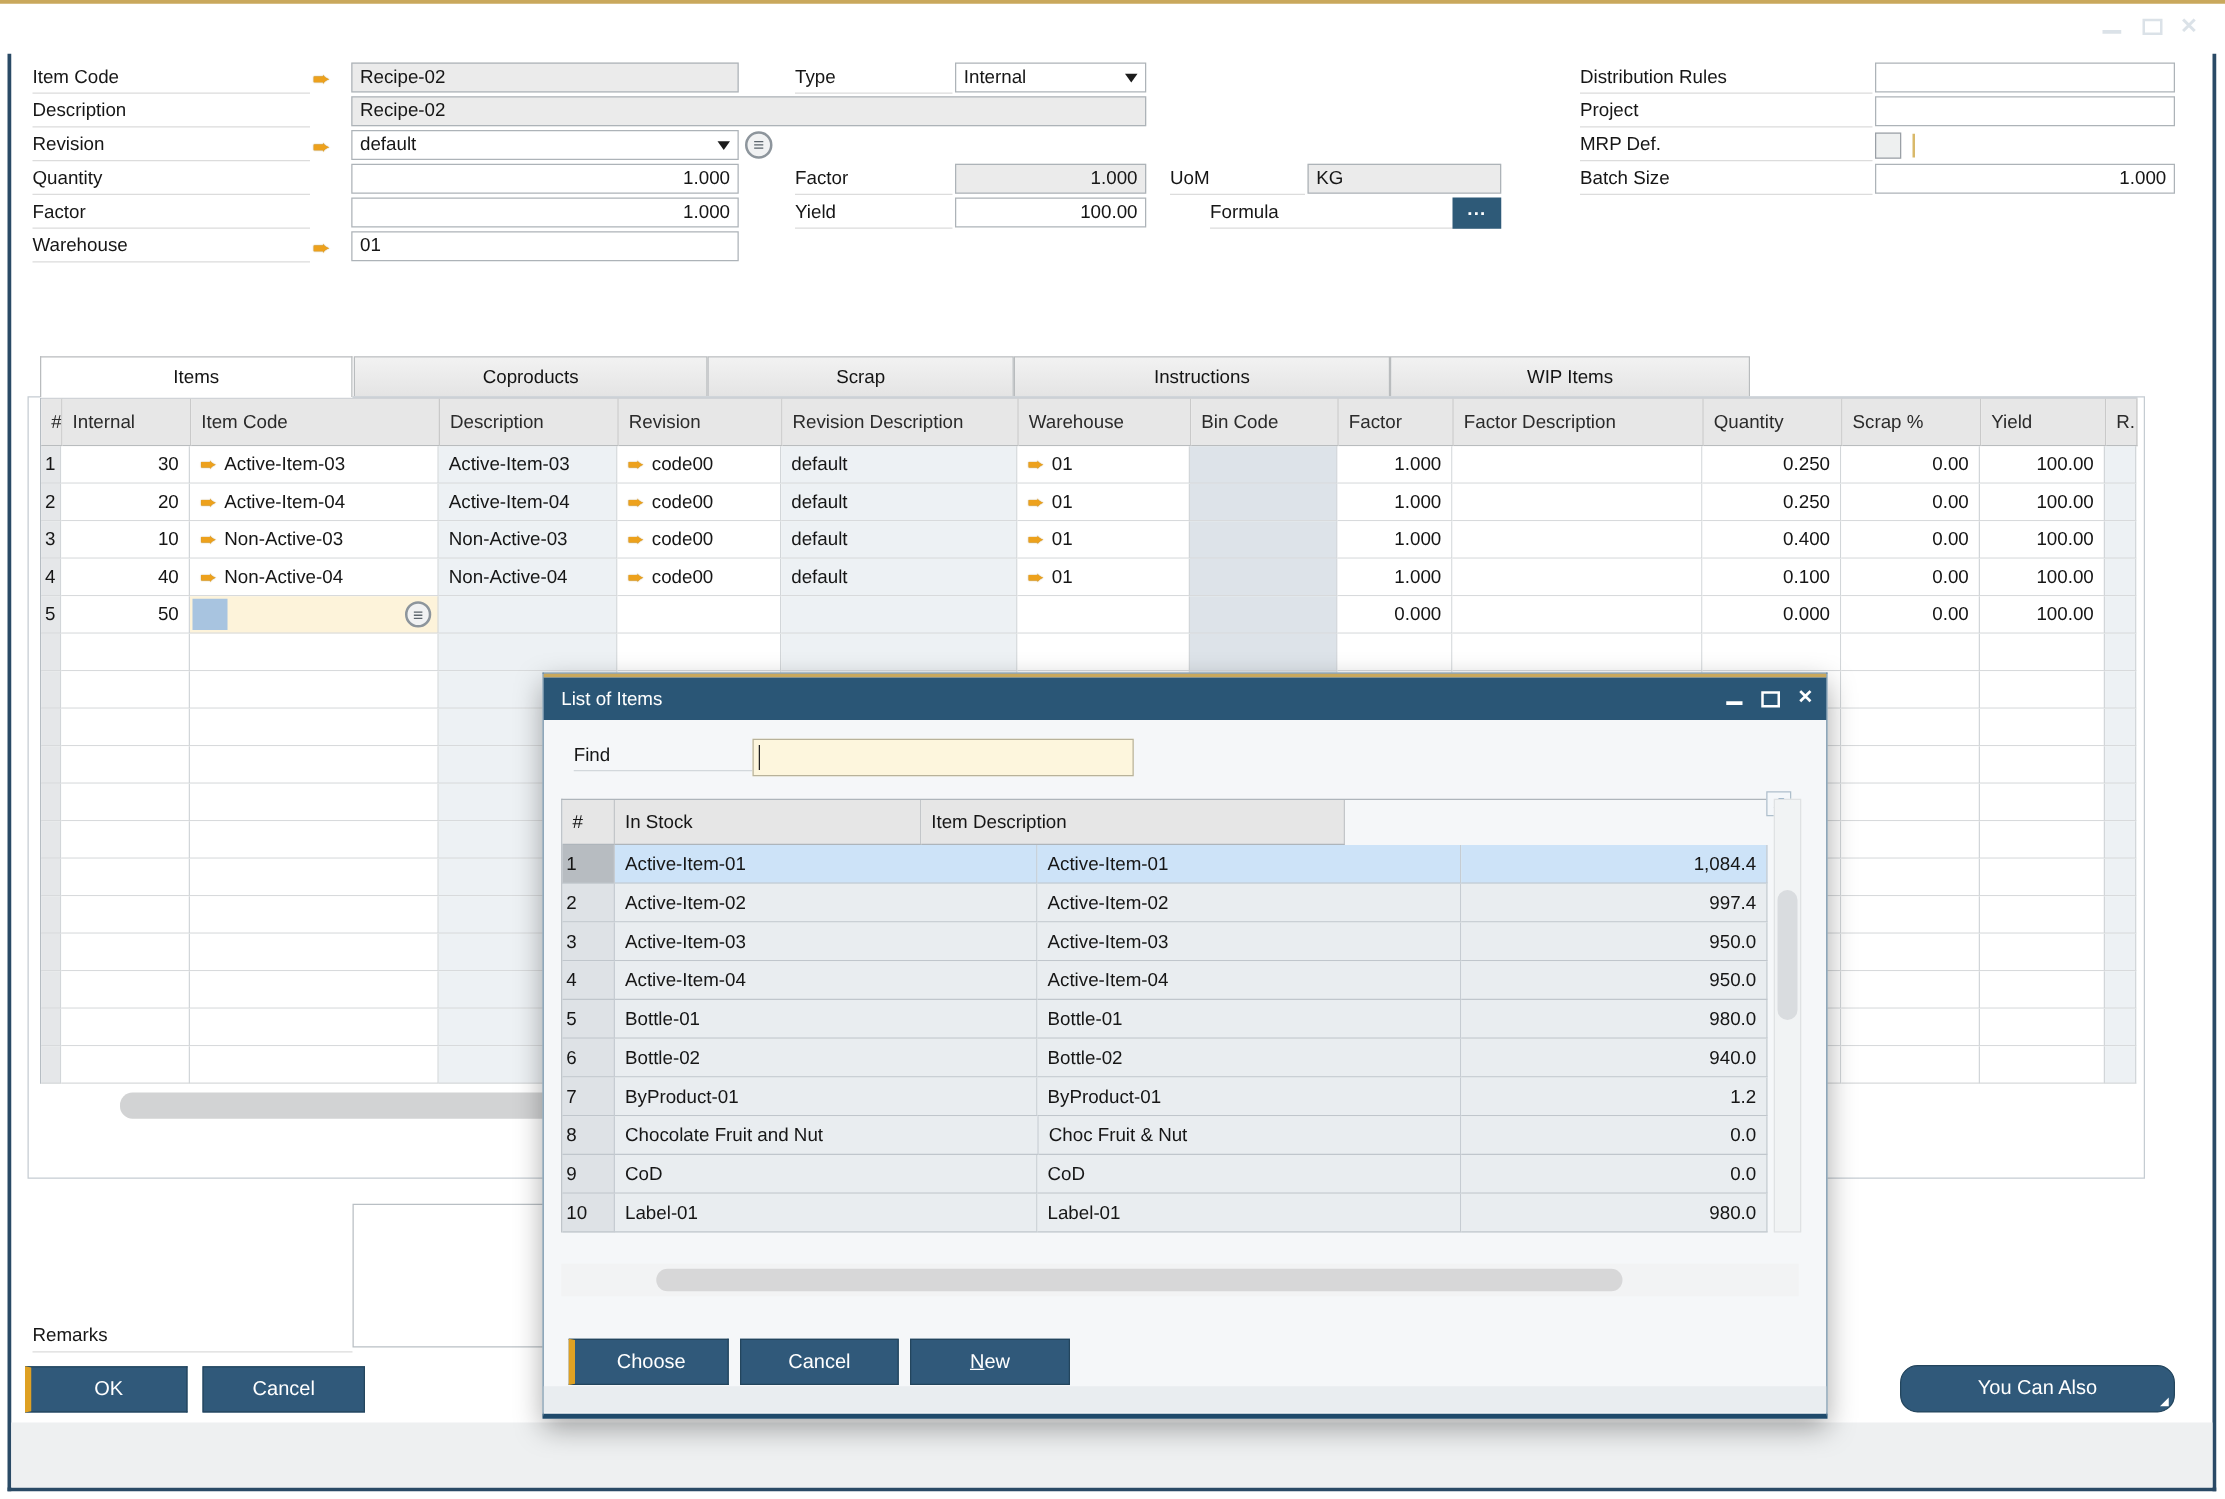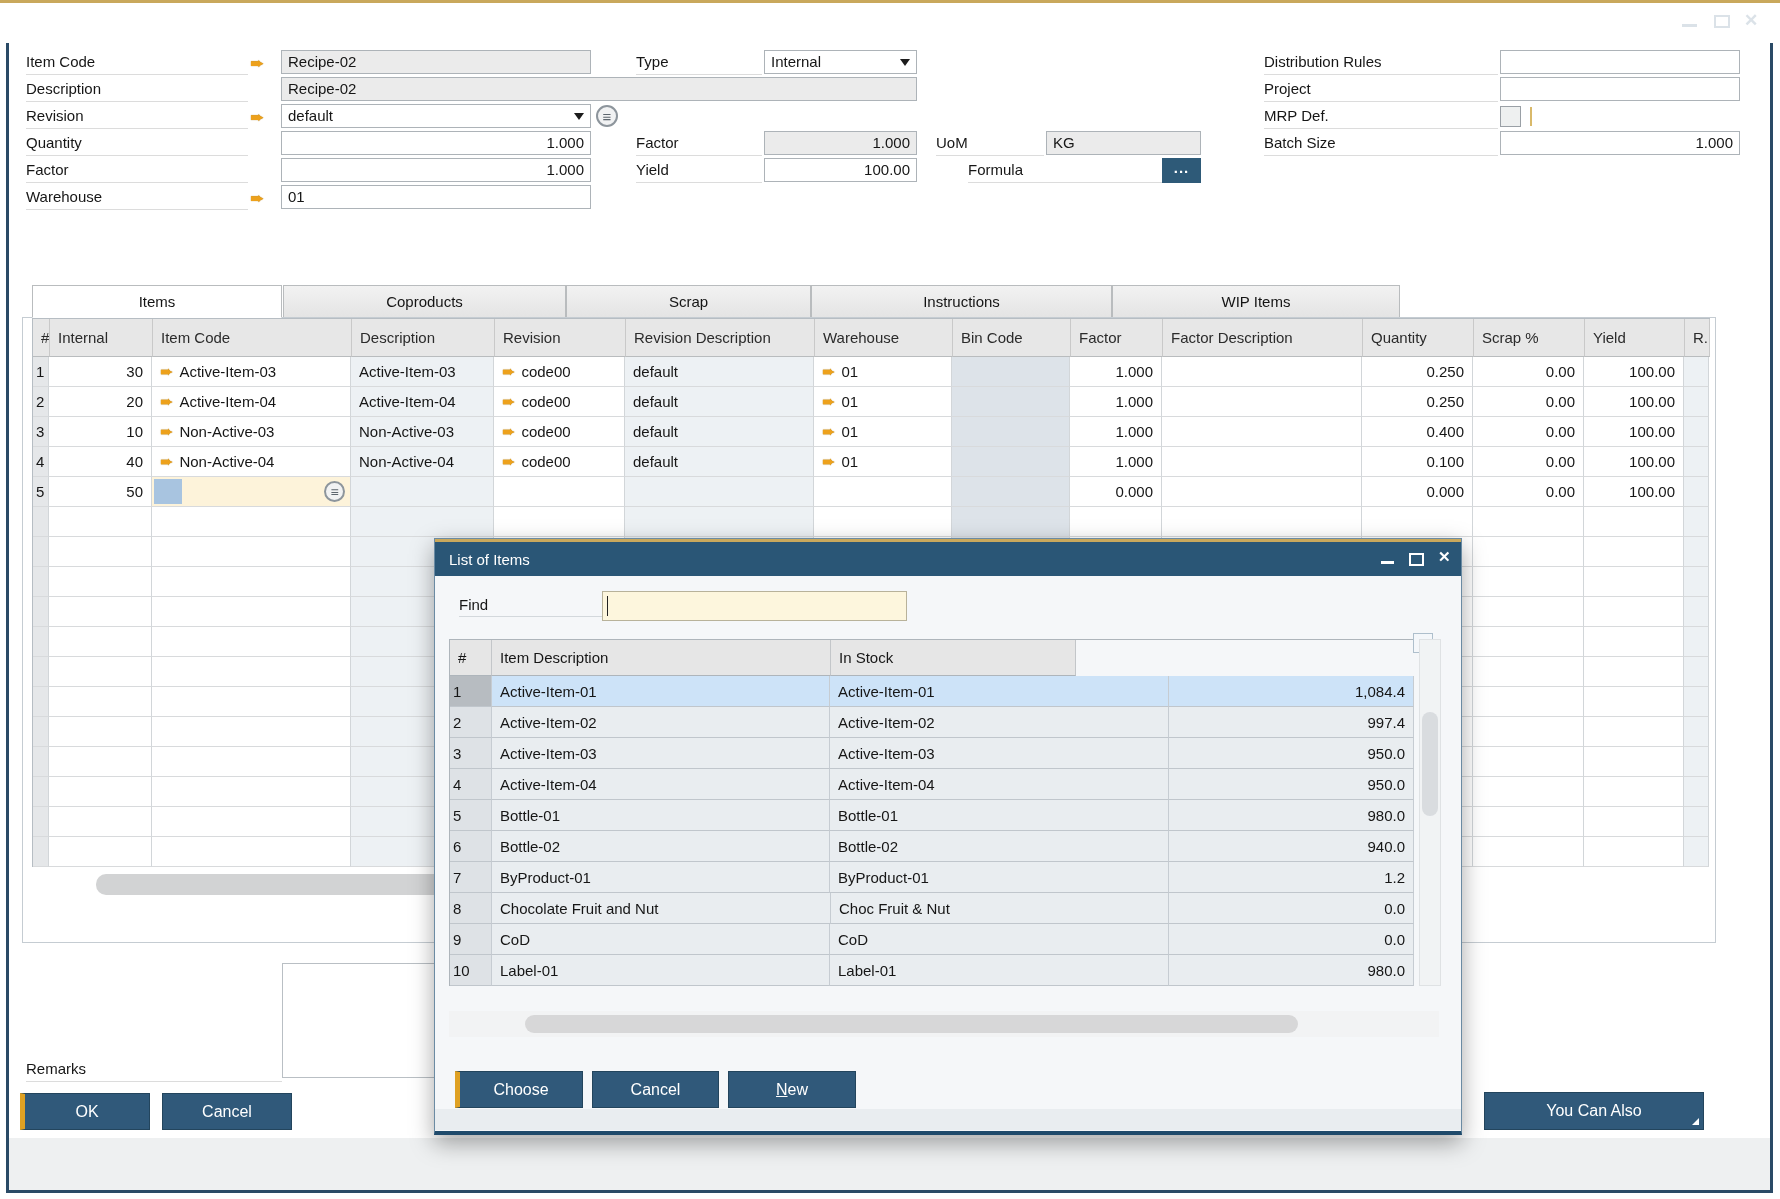--- a/index.html
+++ b/index.html
@@ -578,21 +578,21 @@
           <div class="gcell tint" style="width: 25px;"></div>
         </div>
       </div>
     </div>
   <div class="hscroll-main"></div>
 
   <div class="flabel" style="left:26px;top:1060px;width:256px;">Remarks</div>
   <div class="remarksbox"></div>
   <button class="btn default" style="left:20px;top:1093px;width:130px;height:37px;text-align:center;">OK</button>
   <button class="btn" style="left:162px;top:1093px;width:130px;height:37px;">Cancel</button>
-  <button class="btn" style="left:1484px;top:1092px;width:220px;height:38px;">
+  <button class="btn" style="left:1520px;top:1092px;width:220px;height:38px;border-radius:14px;">
     <span>You Can Also</span>
     <span class="cornertri"></span>
   </button>
 
   <div id="dialog">
     <div class="d-gold"></div>
     <div class="d-titlebar">
       <div class="d-title">List of Items</div>
     </div>
     <div class="wc d-min"></div>
@@ -601,22 +601,22 @@
 
     <div class="d-findlabel">Find</div>
     <div class="d-findinput">
       <span></span>
       <div class="d-caret"></div>
     </div>
 
     <div id="dtable">
         <div class="grow dhead">
           <div class="gcell" style="width: 42px;">#</div>
+          <div class="gcell" style="width: 245px;">In Stock</div>
           <div class="gcell" style="width: 339px;">Item Description</div>
-          <div class="gcell" style="width: 245px;">In Stock</div>
         </div>
         <div class="dbody">
           <div class="grow drow selected">
             <div class="gcell numcol" style="width: 42px;">1</div>
             <div class="gcell" style="width: 338px;">Active-Item-01</div>
             <div class="gcell" style="width: 339px;">Active-Item-01</div>
             <div class="gcell right" style="width: 245px;">1,084.4</div>
           </div>
           <div class="grow drow">
             <div class="gcell numcol" style="width: 42px;">2</div>

